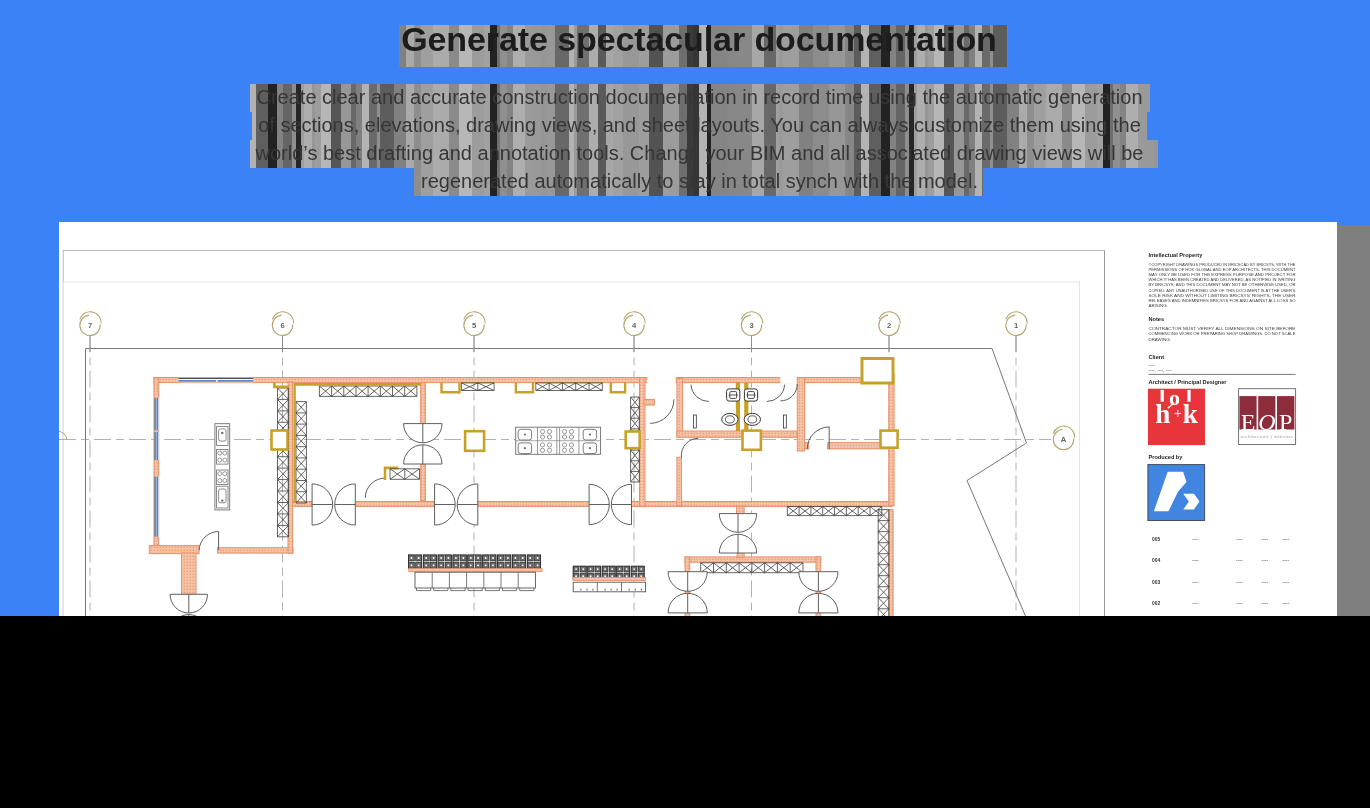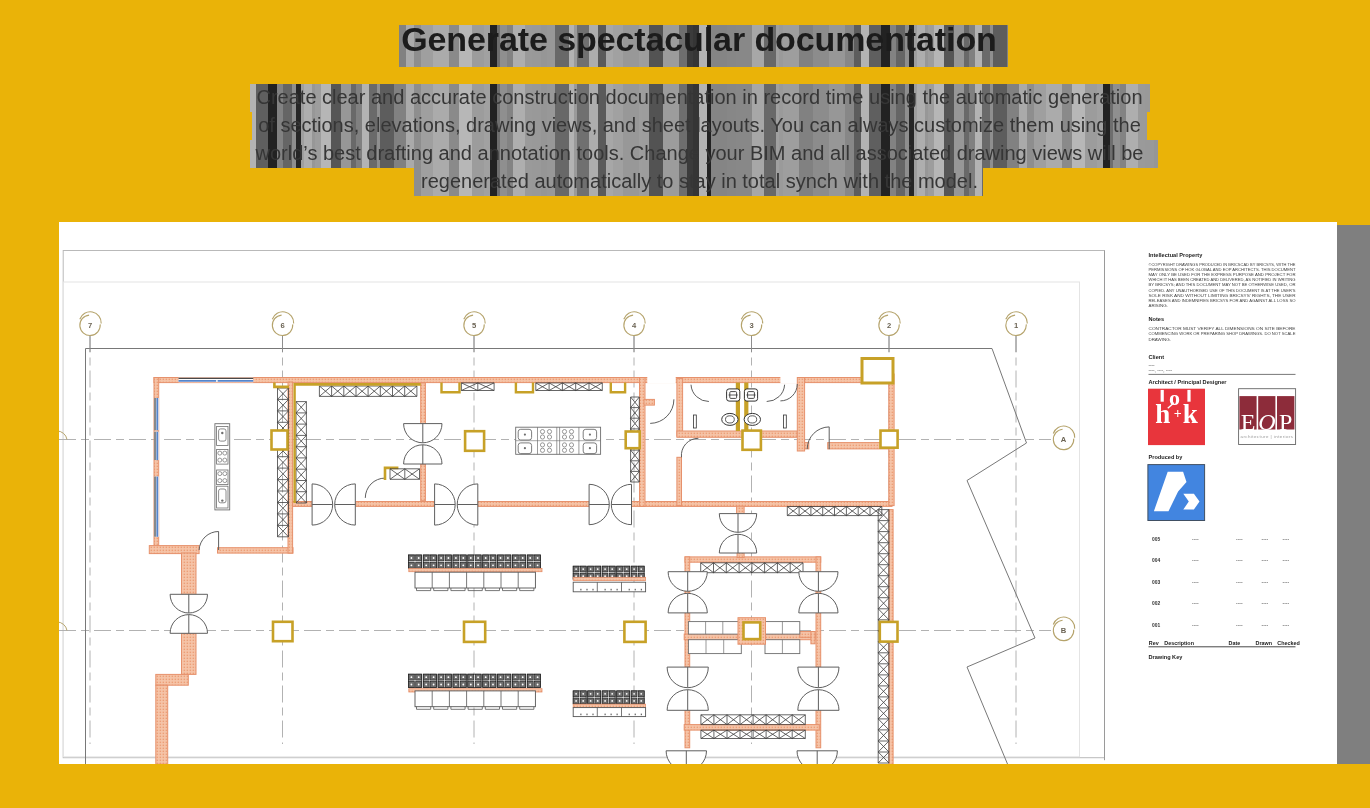--- a/index.html
+++ b/index.html
@@ -1,16 +1,16 @@
 <!DOCTYPE html>
 <html><head>
 <meta charset="utf-8">
 <style>
   html,body{margin:0;padding:0;background:#000;}
-  #page{position:relative;width:1370px;height:808px;background:#eab308;overflow:hidden;
+  #page{position:relative;width:1370px;height:616px;background:#3b82f6;overflow:hidden;
         font-family:"Liberation Sans", sans-serif;}
 </style>
 </head>
 <body>
 <div id="page">
 
   <div style="position:absolute;left:59px;top:222px;width:1278px;height:542px;background:#fff;"></div>
 
   <div style="position:absolute;left:1337px;top:225px;width:33px;height:539px;background:#7f7f7f;"></div>
 

